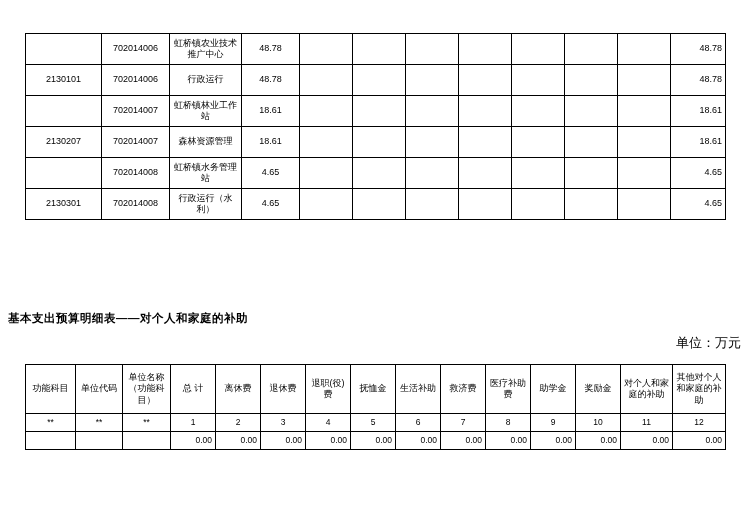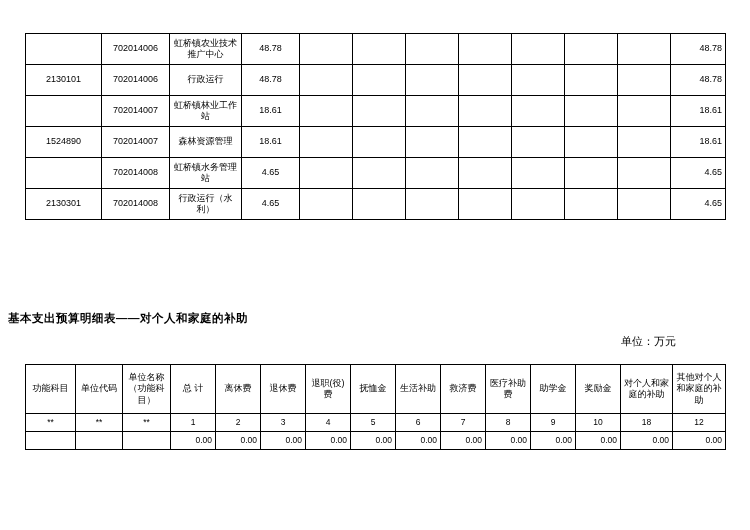--- a/index.html
+++ b/index.html
@@ -63,21 +63,22 @@
     font-weight: bold;
     letter-spacing: 0.5px;
   }
   #mid-title { top: 311px; }
 
   #unit-label {
     position: absolute;
     right: 25px;
     top: 334px;
     width: 120px;
-    font-size: 11px;
+    text-align: right;
+    font-size: 13px;
     line-height: 1.35;
   }
 
   #mid-table {
     position: absolute;
     left: 25px;
     top: 364px;
     width: 700px;
   }
   #mid-table td {
@@ -159,21 +160,21 @@
         <td class="blank-col"></td>
         <td class="blank-col"></td>
         <td class="blank-col"></td>
         <td class="blank-col"></td>
         <td class="blank-col"></td>
         <td class="blank-col"></td>
         <td class="blank-col"></td>
         <td class="c-right">18.61</td>
       </tr>
       <tr>
-        <td class="c-center">1524890</td>
+        <td class="c-center">2130207</td>
         <td class="c-center">702014007</td>
         <td class="name-cell">森林资源管理</td>
         <td class="c-center">18.61</td>
         <td class="blank-col"></td>
         <td class="blank-col"></td>
         <td class="blank-col"></td>
         <td class="blank-col"></td>
         <td class="blank-col"></td>
         <td class="blank-col"></td>
         <td class="blank-col"></td>
@@ -256,21 +257,21 @@
         <td>1</td>
         <td>2</td>
         <td>3</td>
         <td>4</td>
         <td>5</td>
         <td>6</td>
         <td>7</td>
         <td>8</td>
         <td>9</td>
         <td>10</td>
-        <td>18</td>
+        <td>11</td>
         <td>12</td>
       </tr>
       <tr class="datarow">
         <td class="first-blank"></td>
         <td class="first-blank"></td>
         <td class="first-blank"></td>
         <td>0.00</td>
         <td>0.00</td>
         <td>0.00</td>
         <td>0.00</td>

